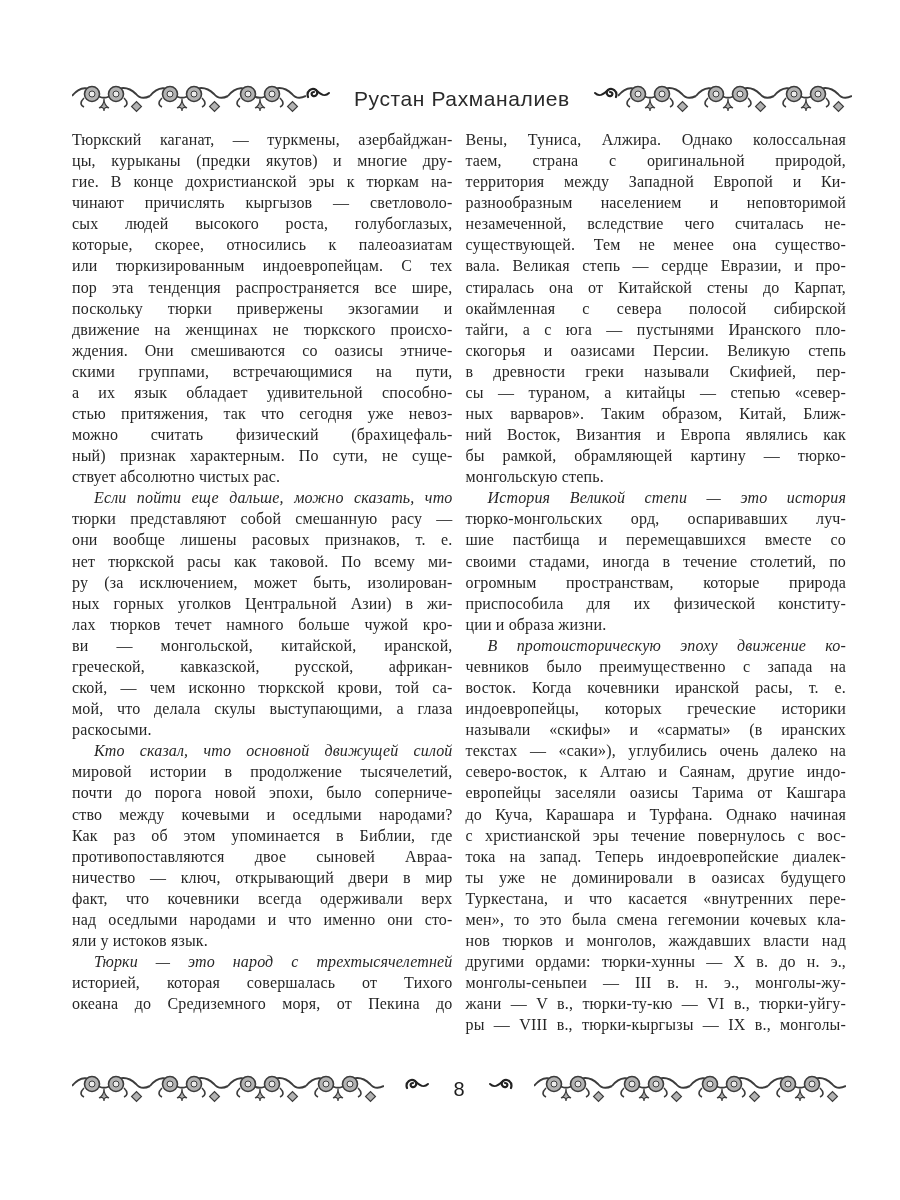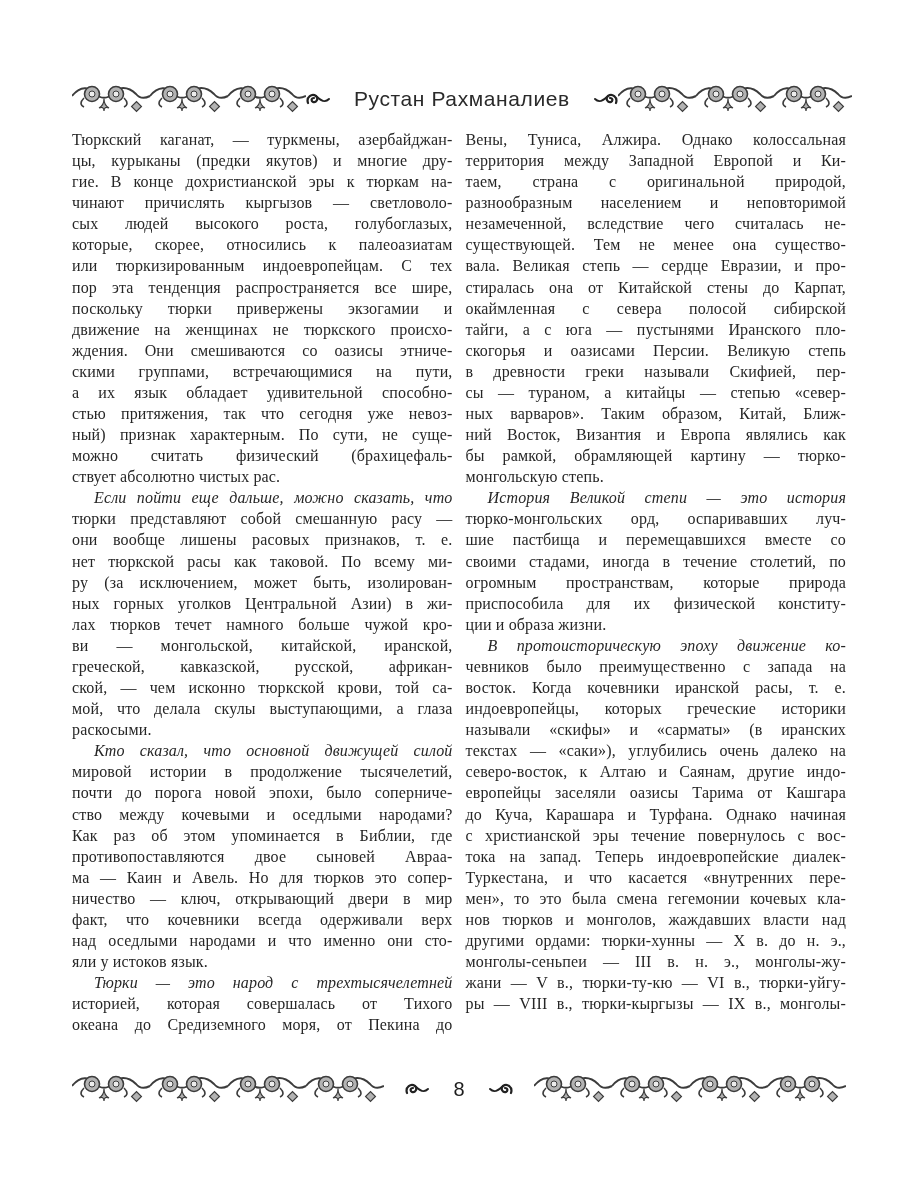--- a/index.html
+++ b/index.html
@@ -15,21 +15,21 @@
   
   .orn-row{
     position:absolute;left:72px;right:54px;
     display:flex;align-items:center;justify-content:space-between;
     height:32px;
   }
   .orn-row.header{top:83px;}
   .orn-row.footer{top:1073px;}
   .orn-strip{display:block;flex:0 0 auto;}
   .center-group{
-    display:flex;align-items:center;gap:24px;
+    display:flex;gap:24px;
     flex:0 0 auto;
   }
   .author{
     font-family:"Liberation Sans","DejaVu Sans",sans-serif;
     font-size:21px;letter-spacing:.6px;color:#2a2a2a;
     white-space:nowrap;
   }
   .pageno{
     font-family:"Liberation Sans","DejaVu Sans",sans-serif;
     font-size:20px;color:#1d1d1d;
@@ -110,54 +110,53 @@
         <div class="ln">сых людей высокого роста, голубоглазых,</div>
         <div class="ln">которые, скорее, относились к палеоазиатам</div>
         <div class="ln">или тюркизированным индоевропейцам. С тех</div>
         <div class="ln">пор эта тенденция распространяется все шире,</div>
         <div class="ln">поскольку тюрки привержены экзогамии и</div>
         <div class="ln">движение на женщинах не тюркского происхо-</div>
         <div class="ln">ждения. Они смешиваются со оазисы этниче-</div>
         <div class="ln">скими группами, встречающимися на пути,</div>
         <div class="ln">а их язык обладает удивительной способно-</div>
         <div class="ln">стью притяжения, так что сегодня уже невоз-</div>
+        <div class="ln">можно считать физический (брахицефаль-</div>
         <div class="ln">ный) признак характерным. По сути, не суще-</div>
-        <div class="ln">можно считать физический (брахицефаль-</div>
         <div class="ln end">ствует абсолютно чистых рас.</div>
         <div class="ln ind">Если пойти еще дальше, можно сказать, что</div>
         <div class="ln">тюрки представляют собой смешанную расу —</div>
         <div class="ln">они вообще лишены расовых признаков, т. е.</div>
         <div class="ln">нет тюркской расы как таковой. По всему ми-</div>
         <div class="ln">ру (за исключением, может быть, изолирован-</div>
         <div class="ln">ных горных уголков Центральной Азии) в жи-</div>
         <div class="ln">лах тюрков течет намного больше чужой кро-</div>
         <div class="ln">ви — монгольской, китайской, иранской,</div>
         <div class="ln">греческой, кавказской, русской, африкан-</div>
         <div class="ln">ской, — чем исконно тюркской крови, той са-</div>
         <div class="ln">мой, что делала скулы выступающими, а глаза</div>
         <div class="ln end">раскосыми.</div>
         <div class="ln ind">Кто сказал, что основной движущей силой</div>
         <div class="ln">мировой истории в продолжение тысячелетий,</div>
         <div class="ln">почти до порога новой эпохи, было соперниче-</div>
         <div class="ln">ство между кочевыми и оседлыми народами?</div>
         <div class="ln">Как раз об этом упоминается в Библии, где</div>
         <div class="ln">противопоставляются двое сыновей Авраа-</div>
-        <div class="ln">ма — Каин и Авель. Но для тюрков это сопер-</div>
         <div class="ln">ничество — ключ, открывающий двери в мир</div>
         <div class="ln">факт, что кочевники всегда одерживали верх</div>
         <div class="ln">над оседлыми народами и что именно они сто-</div>
         <div class="ln end">яли у истоков язык.</div>
         <div class="ln ind">Тюрки — это народ с трехтысячелетней</div>
         <div class="ln">историей, которая совершалась от Тихого</div>
         <div class="ln">океана до Средиземного моря, от Пекина до</div>
       </div>
     <div class="col">
         <div class="ln">Вены, Туниса, Алжира. Однако колоссальная</div>
+        <div class="ln">таем, страна с оригинальной природой,</div>
         <div class="ln">территория между Западной Европой и Ки-</div>
-        <div class="ln">таем, страна с оригинальной природой,</div>
         <div class="ln">разнообразным населением и неповторимой</div>
         <div class="ln">незамеченной, вследствие чего считалась не-</div>
         <div class="ln">существующей. Тем не менее она существо-</div>
         <div class="ln">вала. Великая степь — сердце Евразии, и про-</div>
         <div class="ln">стиралась она от Китайской стены до Карпат,</div>
         <div class="ln">окаймленная с севера полосой сибирской</div>
         <div class="ln">тайги, а с юга — пустынями Иранского пло-</div>
         <div class="ln">скогорья и оазисами Персии. Великую степь</div>
         <div class="ln">в древности греки называли Скифией, пер-</div>
         <div class="ln">сы — тураном, а китайцы — степью «север-</div>
@@ -176,20 +175,21 @@
         <div class="ln">чевников было преимущественно с запада на</div>
         <div class="ln">восток. Когда кочевники иранской расы, т. е.</div>
         <div class="ln">индоевропейцы, которых греческие историки</div>
         <div class="ln">называли «скифы» и «сарматы» (в иранских</div>
         <div class="ln">текстах — «саки»), углубились очень далеко на</div>
         <div class="ln">северо-восток, к Алтаю и Саянам, другие индо-</div>
         <div class="ln">европейцы заселяли оазисы Тарима от Кашгара</div>
         <div class="ln">до Куча, Карашара и Турфана. Однако начиная</div>
         <div class="ln">с христианской эры течение повернулось с вос-</div>
         <div class="ln">тока на запад. Теперь индоевропейские диалек-</div>
+        <div class="ln">ты уже не доминировали в оазисах будущего</div>
         <div class="ln">Туркестана, и что касается «внутренних пере-</div>
         <div class="ln">мен», то это была смена гегемонии кочевых кла-</div>
         <div class="ln">нов тюрков и монголов, жаждавших власти над</div>
         <div class="ln">другими ордами: тюрки-хунны — X в. до н. э.,</div>
         <div class="ln">монголы-сеньпеи — III в. н. э., монголы-жу-</div>
         <div class="ln">жани — V в., тюрки-ту-кю — VI в., тюрки-уйгу-</div>
         <div class="ln">ры — VIII в., тюрки-кыргызы — IX в., монголы-</div>
       </div>
   </div>
 

